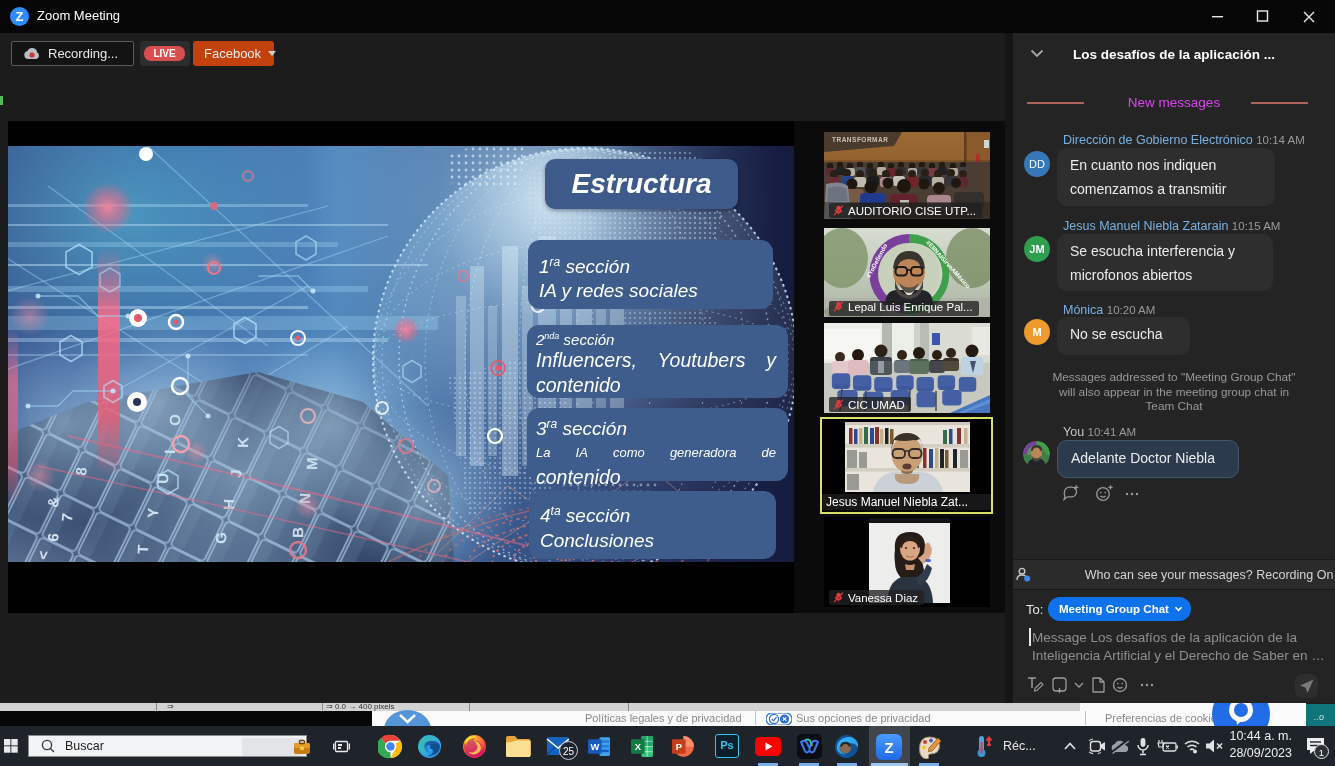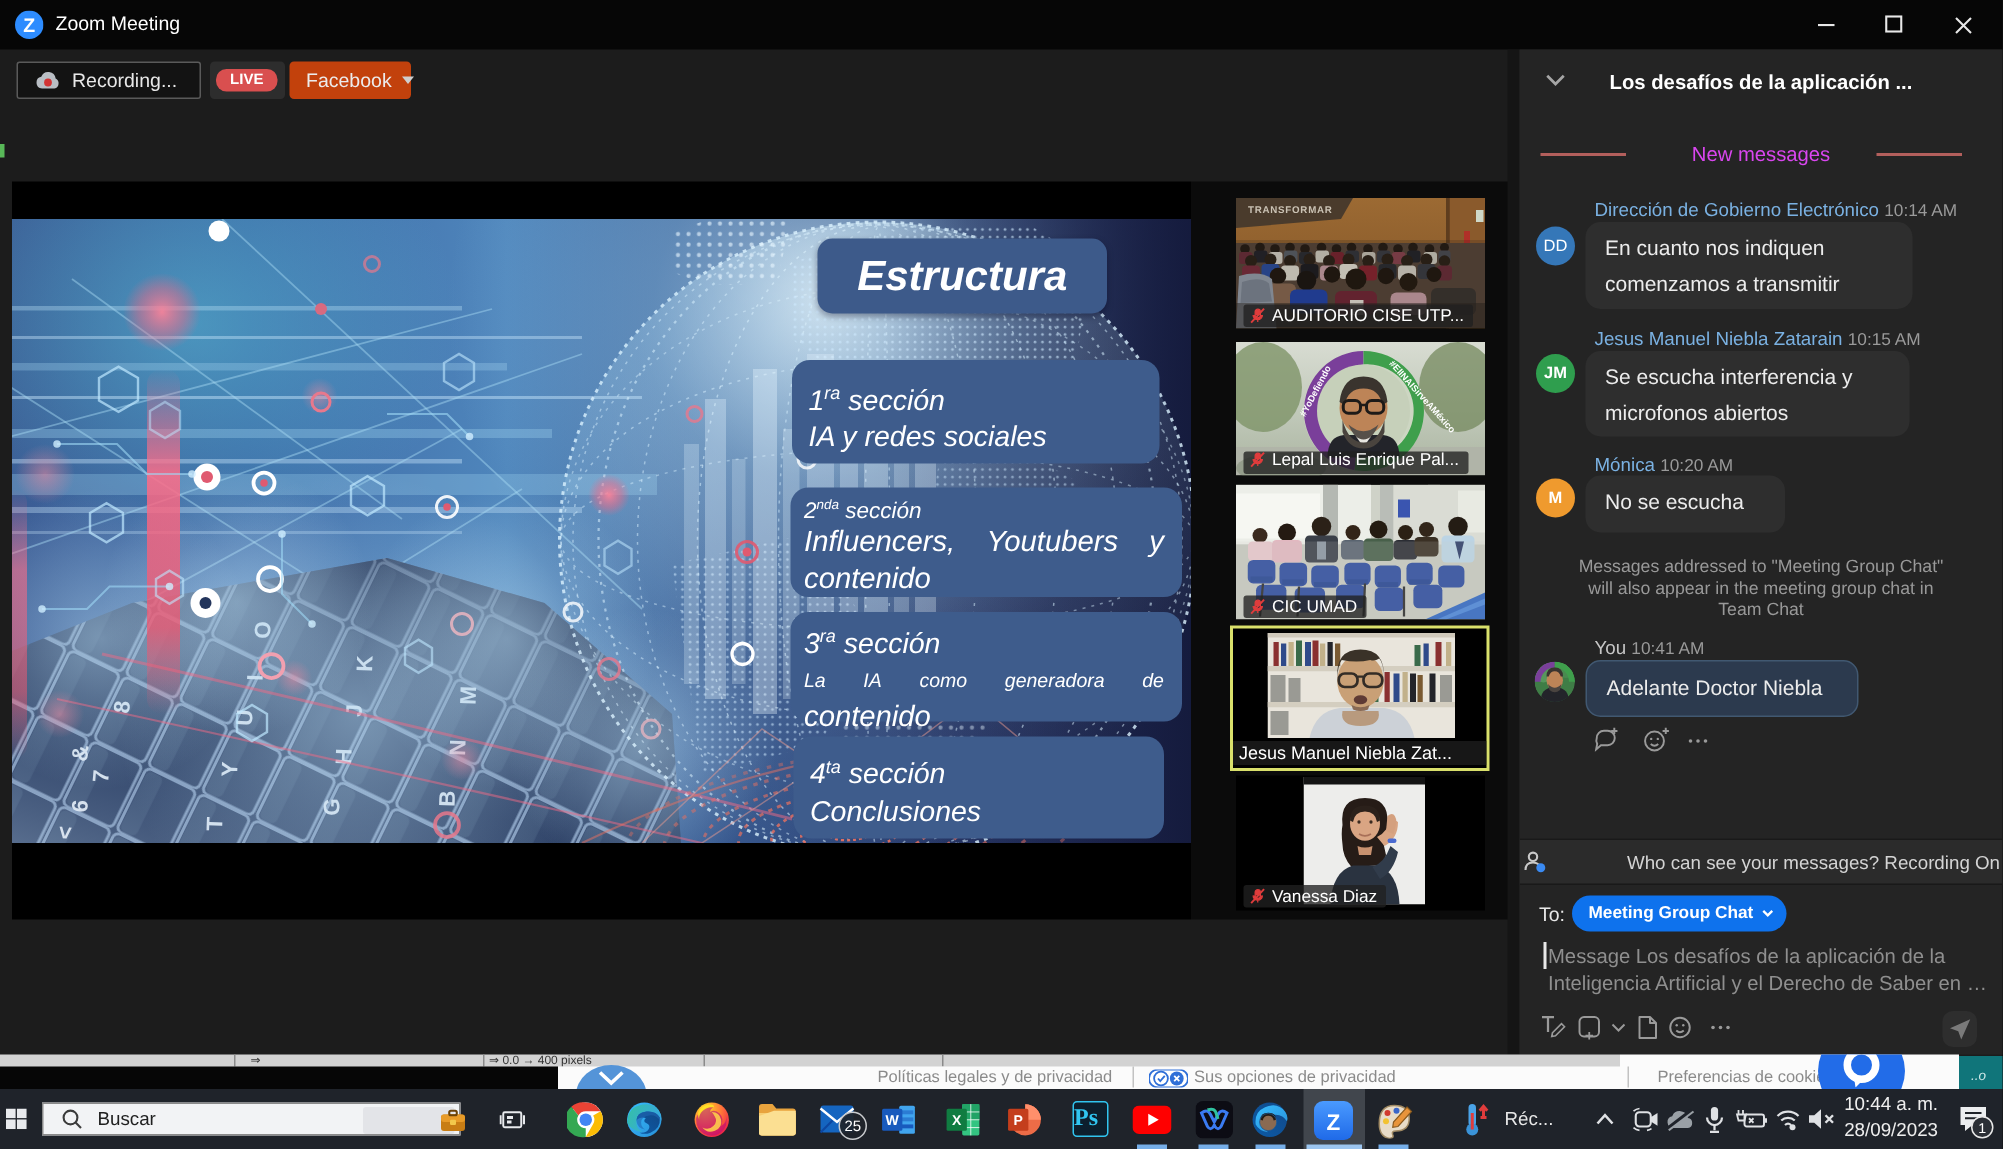--- a/index.html
+++ b/index.html
@@ -895,21 +895,21 @@
       <text x="15" y="31" text-anchor="middle" font-size="18" font-weight="bold" fill="#fff" font-family="Liberation Sans">X</text>
     </svg>
 
     <svg class="abs" style="left:671px;top:8px;" width="25" height="25" viewBox="0 0 48 48">
       <path d="M24 4 a20 20 0 1 1 -20 20 l20 0 z" fill="#ed6c47"></path>
       <path d="M24 4 a20 20 0 0 1 20 20 l-20 0 z" fill="#ff8f6b"></path>
       <rect x="2" y="10" width="26" height="28" rx="2" fill="#c43e1c"></rect>
       <text x="15" y="31" text-anchor="middle" font-size="18" font-weight="bold" fill="#fff" font-family="Liberation Sans">P</text>
     </svg>
 
-    <div class="abs" style="left:715px;top:8.5px;width:24px;height:24px;background:#0d1f2d;border:1.6px solid #31c5f0;border-radius:3px;color:#31c5f0;font-size:16px;font-weight:bold;text-align:left;line-height:21px;font-family:Liberation Serif, serif;">Ps</div>
+    <div class="abs" style="left:715px;top:8.5px;width:24px;height:24px;background:#0d1f2d;border:1.6px solid #31c5f0;border-radius:3px;color:#31c5f0;font-size:11px;font-weight:bold;text-align:center;line-height:21px;">Ps</div>
 
     <svg class="abs" style="left:755px;top:11px;" width="26" height="19" viewBox="0 0 26 19">
       <rect width="26" height="19" rx="4.5" fill="#f00"></rect>
       <path d="M10.5 5.5 l7 4 l-7 4 z" fill="#fff"></path>
     </svg>
 
     <svg class="abs" style="left:797px;top:8px;" width="25" height="25" viewBox="0 0 25 25">
       <rect width="25" height="25" rx="5" fill="#0c0c14"></rect>
       <path d="M4 8 q4 -3 6 1 l2.5 5 l2.5 -5 q2 -4 6 -1 l-4 9 q-2 3 -4 0 l-0.5 -1 l-0.5 1 q-2 3 -4 0 z" fill="none" stroke="#3a7bf2" stroke-width="2"></path>
       <path d="M8 6 q5 -2 6 3 l1 3" fill="none" stroke="#2fc2a0" stroke-width="2"></path>

